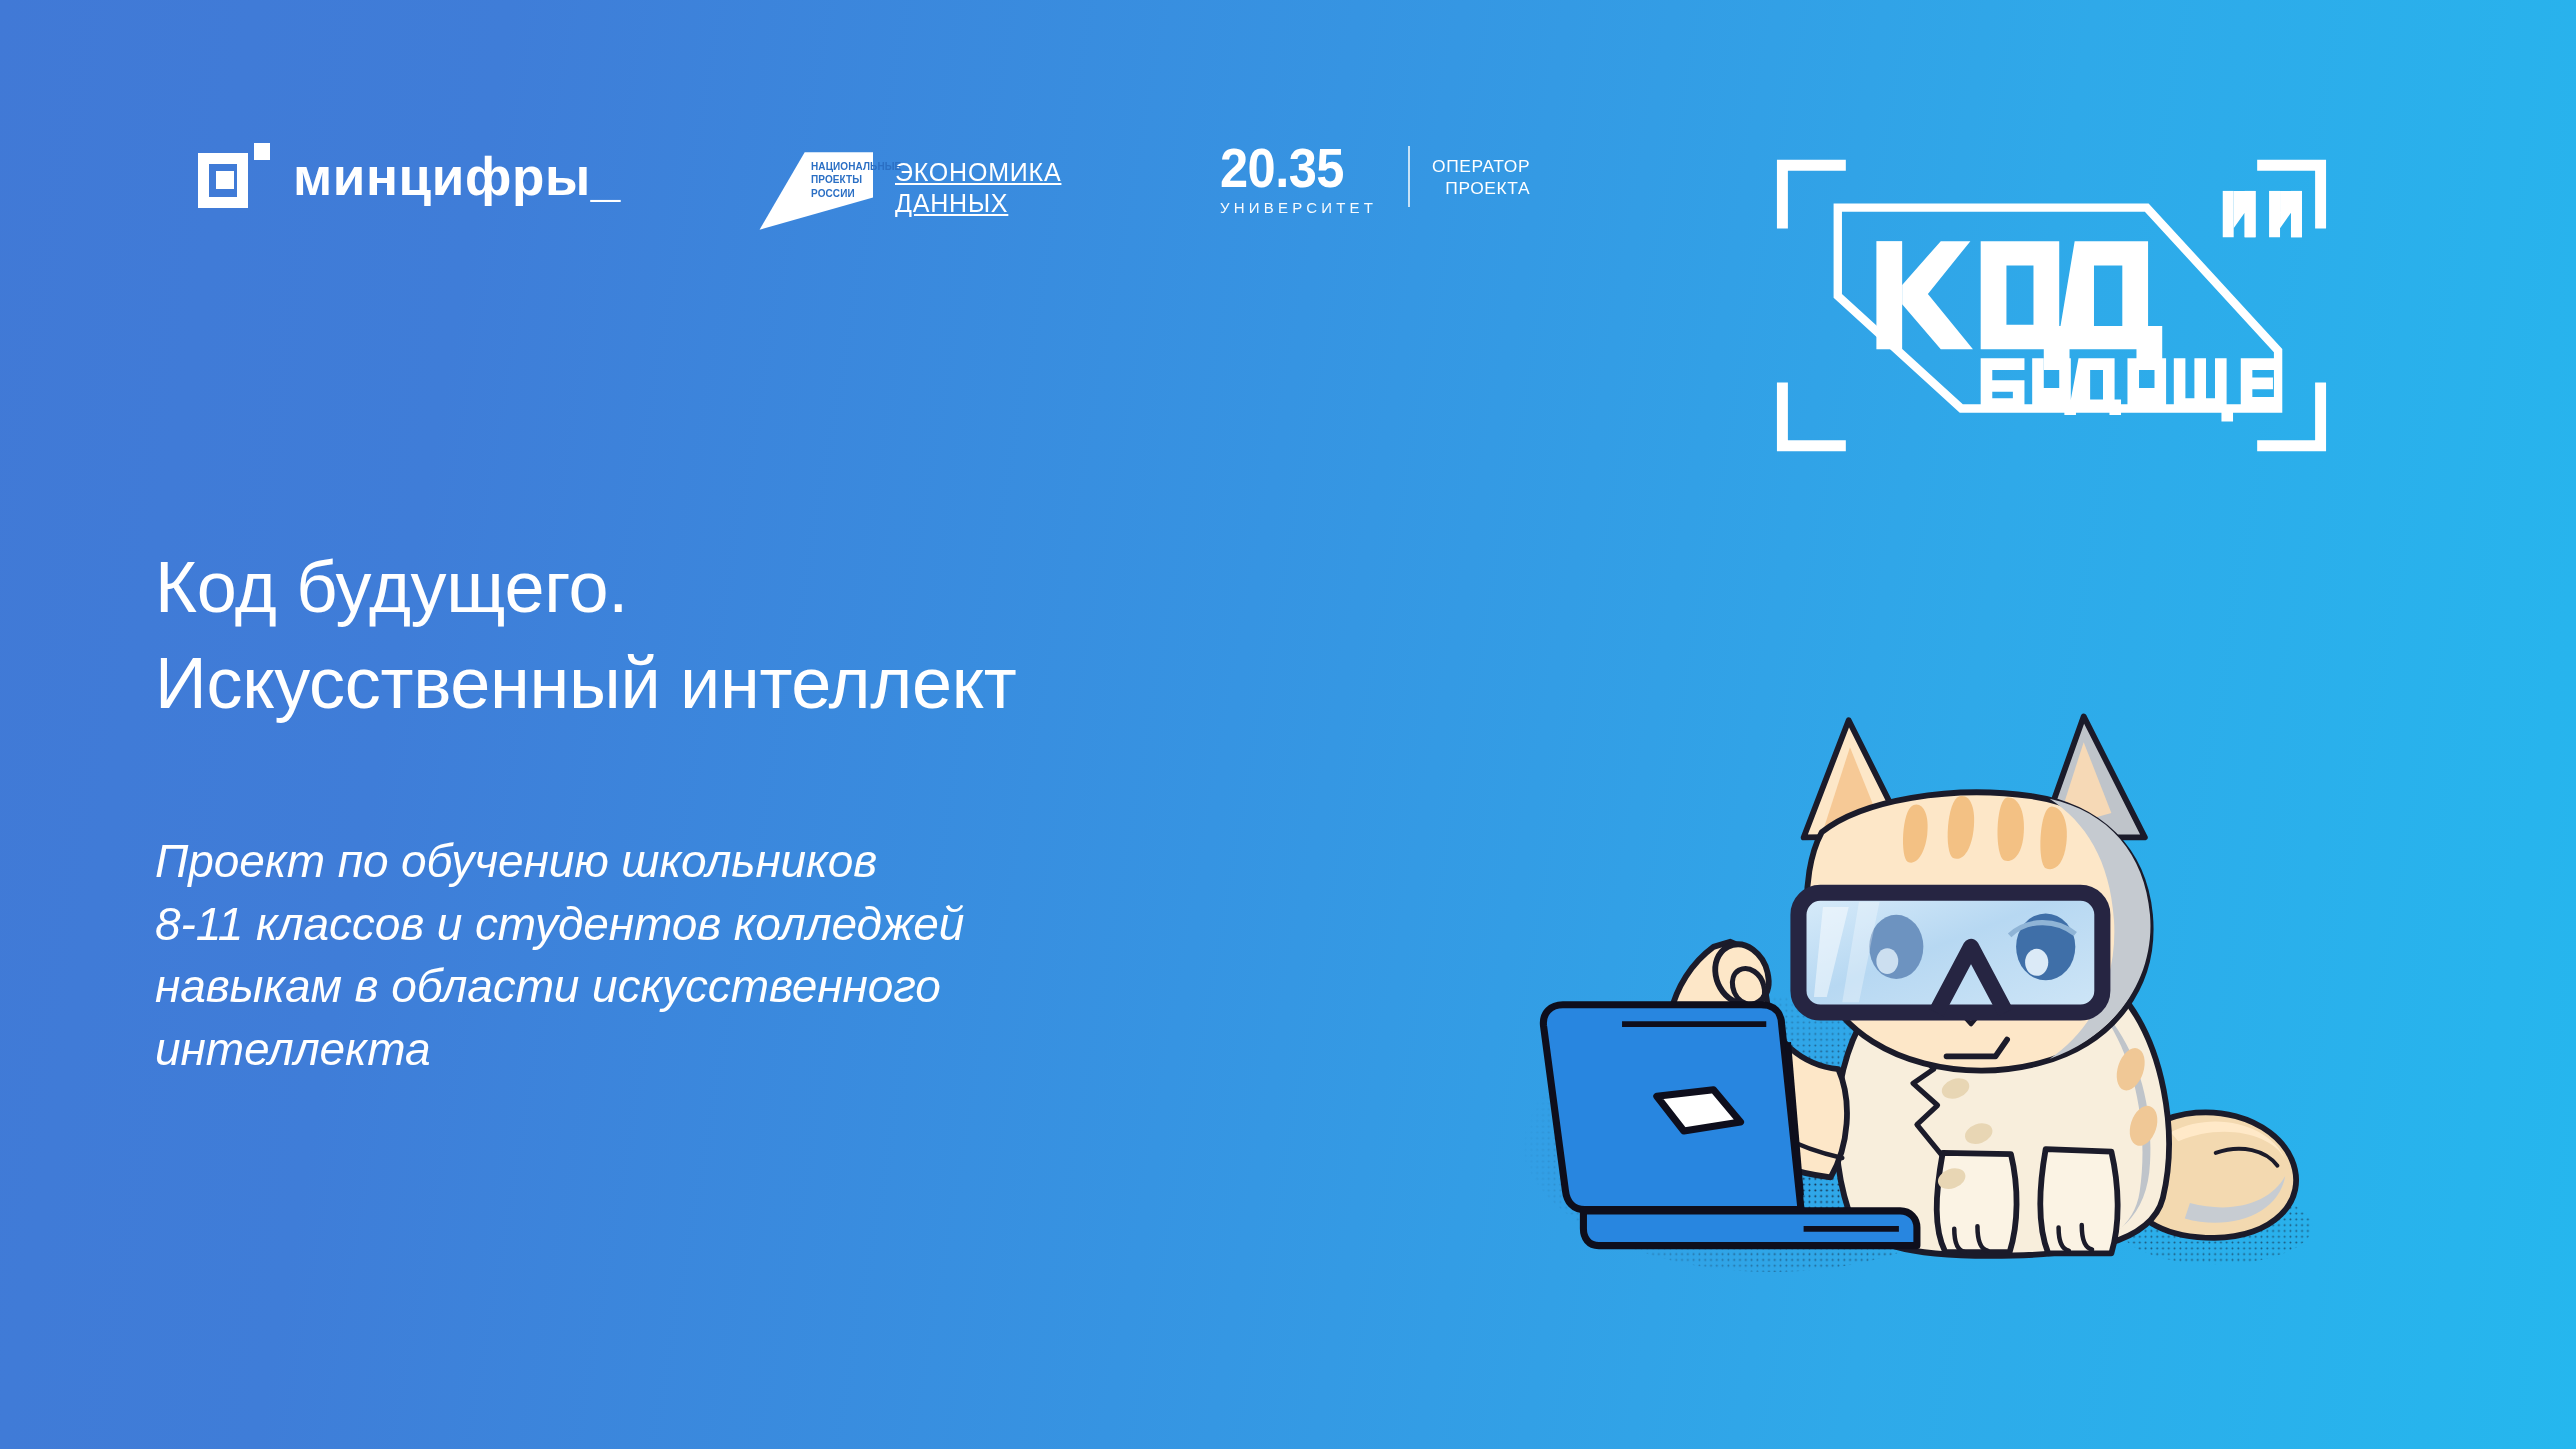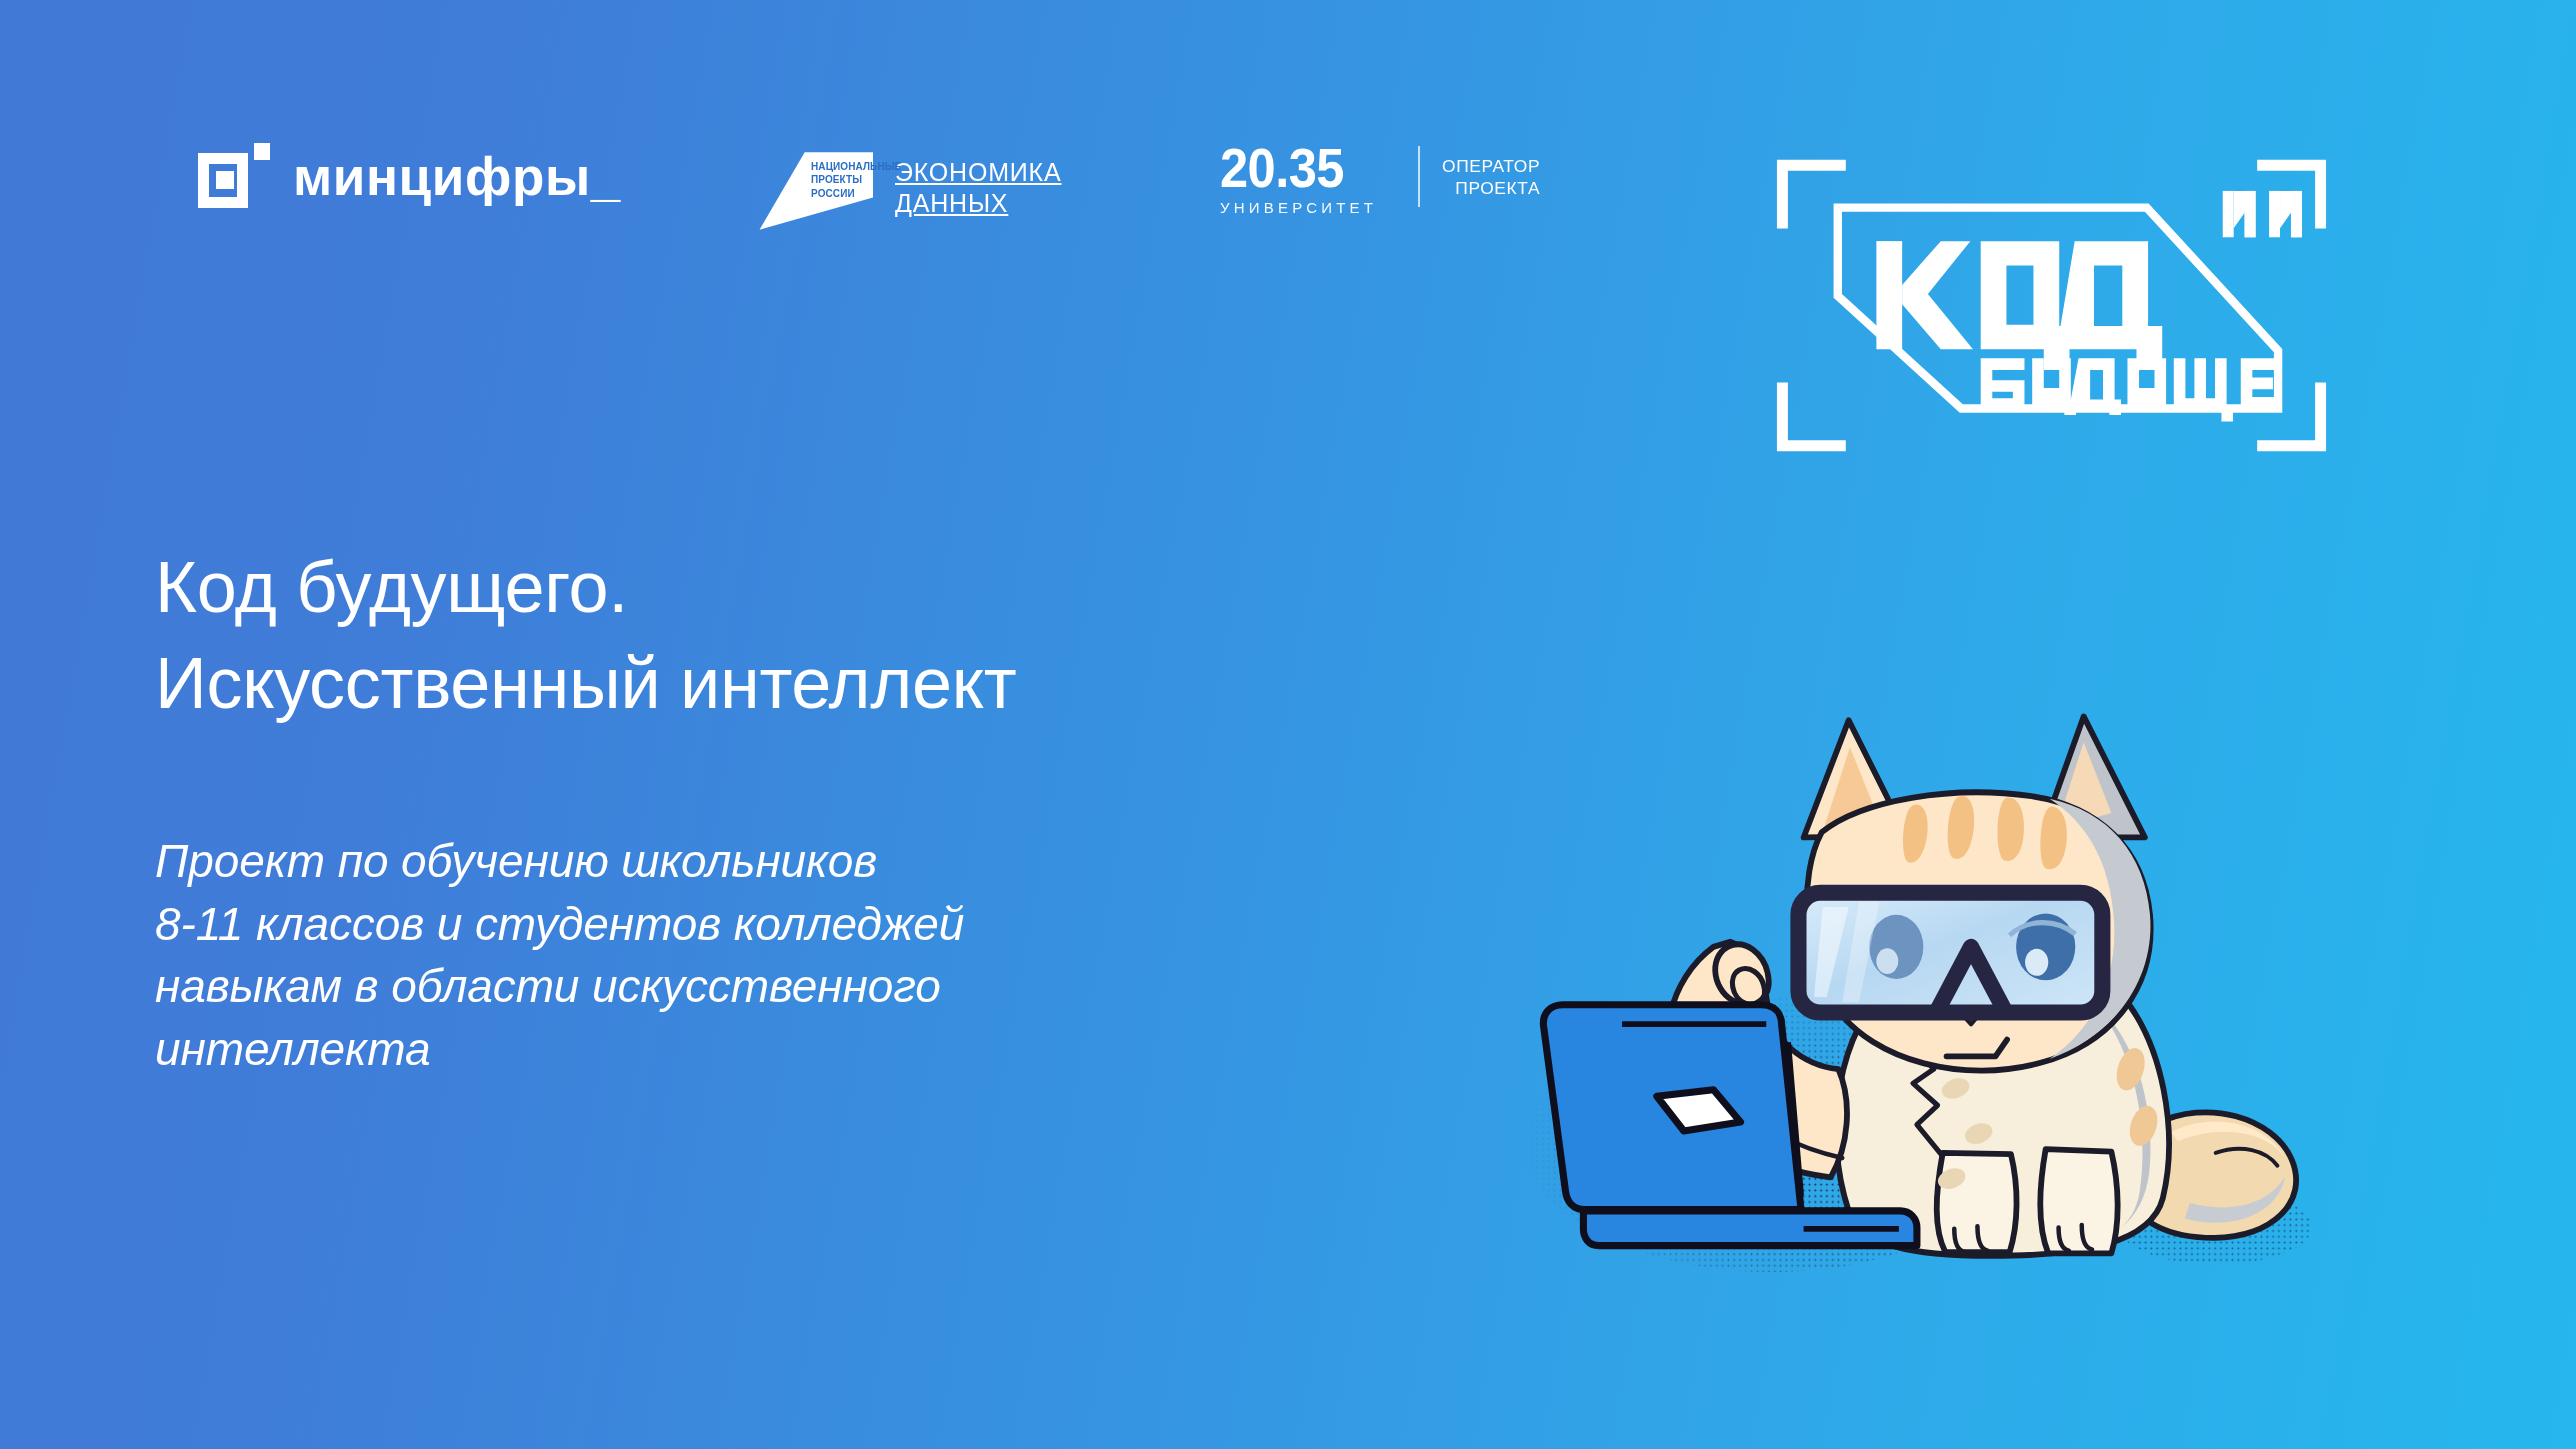--- a/index.html
+++ b/index.html
@@ -31,21 +31,21 @@
   
   .npr{position:absolute;left:757px;top:147px;display:flex;align-items:flex-start;gap:22px;}
   .npr-flag{position:relative;width:116px;height:88px;}
   .npr-flag svg{display:block;}
   .npr-flag .ftext{position:absolute;left:54px;top:13px;width:62px;color:#2b6fc4;
     font-size:10px;font-weight:700;line-height:1.33;letter-spacing:0.1px;text-align:left;}
   .npr-right{color:#fff;font-size:25px;font-weight:500;line-height:1.22;letter-spacing:0.8px;padding-top:10.3px;white-space:pre-line;text-decoration:underline;}
 
   
   .u2035{position:absolute;left:1220px;top:143px;display:flex;align-items:stretch;gap:0;}
-  .u2035-left{display:flex;flex-direction:column;align-items:flex-start;padding-right:41px;}
+  .u2035-left{display:flex;flex-direction:column;align-items:flex-start;padding-right:31px;}
   .u2035-num{color:#fff;font-size:55px;font-weight:700;line-height:.92;letter-spacing:-0.6px;
     transform:scaleX(.92);transform-origin:left center;}
   .u2035-sub{color:#fff;font-size:15px;font-weight:400;letter-spacing:4.2px;margin-top:5px;opacity:.97;}
   .u2035-div{width:1.9px;background:rgba(255,255,255,.72);margin:2.6px 0 9px 0;}
   .u2035-right{color:#fff;font-size:17.4px;font-weight:500;line-height:1.24;letter-spacing:0.6px;
     padding-left:22px;padding-top:13px;white-space:pre-line;text-align:right;}
 
   
   .kb{position:absolute;left:1768px;top:151px;width:567px;height:309px;}
   .kb svg{display:block;}

